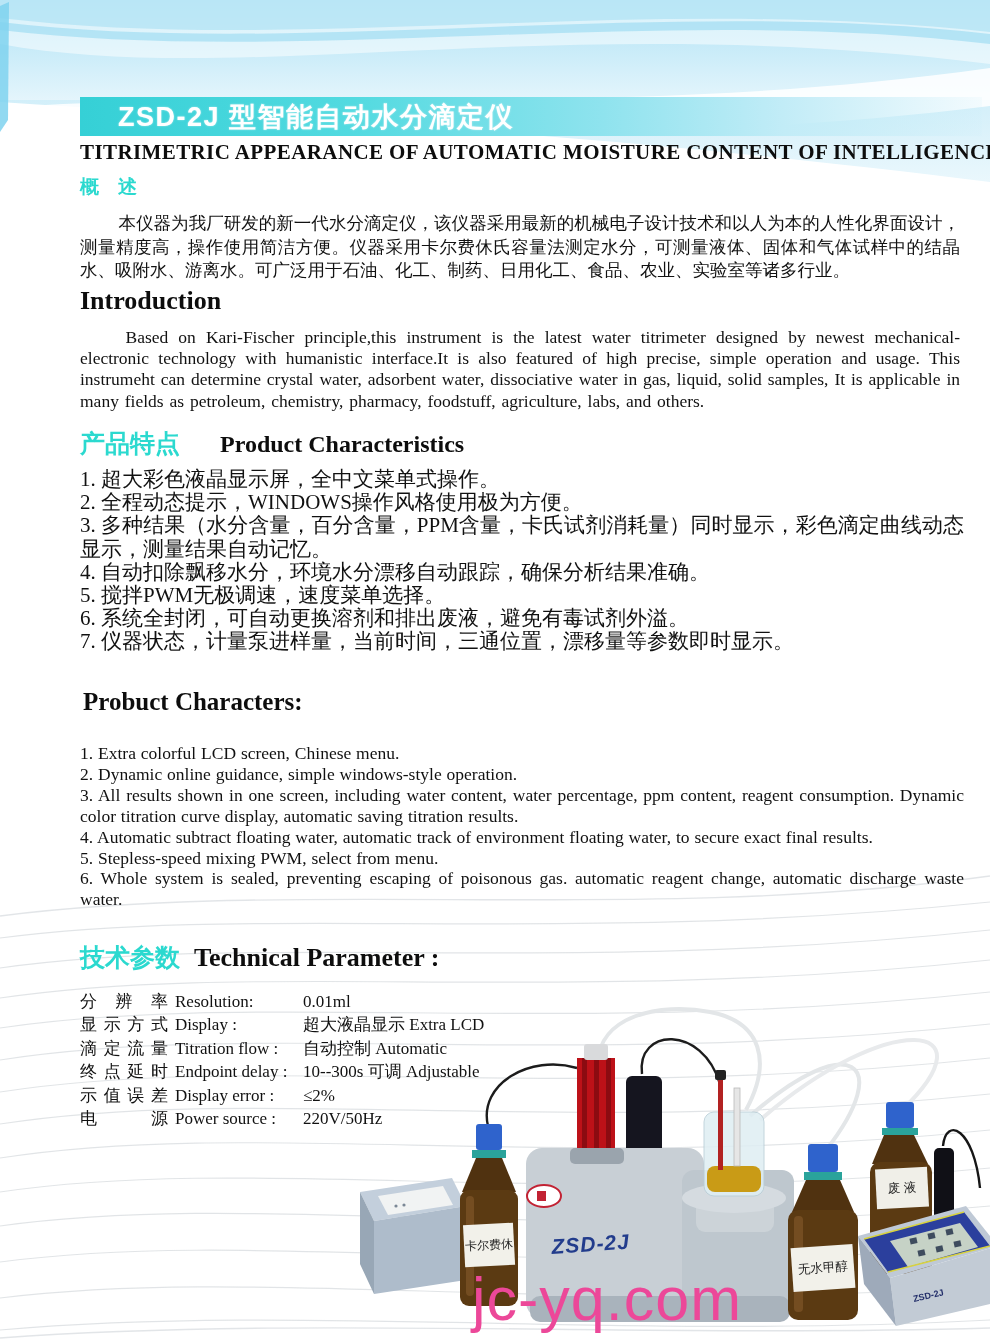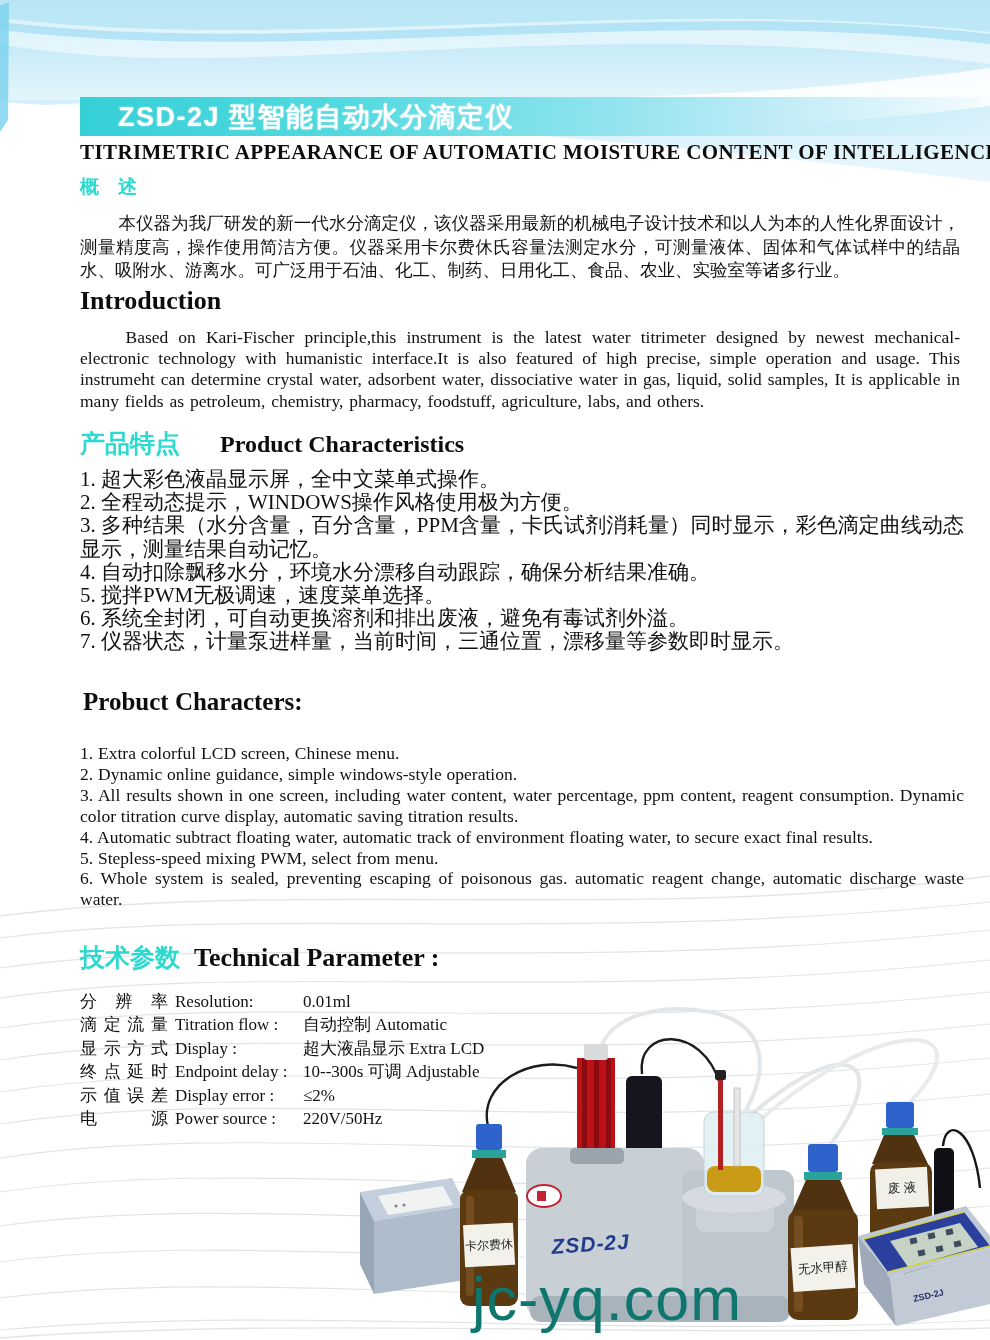--- a/index.html
+++ b/index.html
@@ -65,21 +65,21 @@
   .tech-table { position:absolute; left:80px; top:990px; z-index:2; font-size:17px; }
   .t-row { display:flex; align-items:baseline; height:23.4px; line-height:23.4px; }
   .cell { display:block; }
   .cell-zh { width:88px; text-align:justify; text-align-last:justify; }
   .cell-en { width:118px; margin-left:7px; white-space:nowrap; }
   .cell-value { margin-left:10px; white-space:nowrap; }
 
   
   .watermark {
     position:absolute; left:472px; top:1264px; z-index:5;
-    font-family:"Liberation Sans",sans-serif; font-size:61px; color:#0f766e; letter-spacing:1px;
+    font-family:"Liberation Sans",sans-serif; font-size:61px; color:#ec4899; letter-spacing:1px;
   }
 </style>
 </head>
 <body>
 
 <div class="page">
 
   <svg class="banner-svg" width="990" height="215" viewBox="0 0 990 215">
     <defs>
       <linearGradient id="gsky" x1="0" y1="0" x2="0" y2="1">
@@ -158,28 +158,28 @@
     <span class="h-cyan">技术参数</span>
     <span class="h-serif">Technical Parameter :</span>
   </div>
   <div class="tech-table">
       <div class="t-row">
         <span class="cell cell-zh">分辨率</span>
         <span class="cell cell-en">Resolution:</span>
         <span class="cell cell-value">0.01ml</span>
       </div>
       <div class="t-row">
+        <span class="cell cell-zh">显示方式</span>
+        <span class="cell cell-en">Display :</span>
+        <span class="cell cell-value">超大液晶显示 Extra LCD</span>
+      </div>
+      <div class="t-row">
         <span class="cell cell-zh">滴定流量</span>
         <span class="cell cell-en">Titration flow :</span>
         <span class="cell cell-value">自动控制 Automatic</span>
-      </div>
-      <div class="t-row">
-        <span class="cell cell-zh">显示方式</span>
-        <span class="cell cell-en">Display :</span>
-        <span class="cell cell-value">超大液晶显示 Extra LCD</span>
       </div>
       <div class="t-row">
         <span class="cell cell-zh">终点延时</span>
         <span class="cell cell-en">Endpoint delay :</span>
         <span class="cell cell-value">10--300s 可调 Adjustable</span>
       </div>
       <div class="t-row">
         <span class="cell cell-zh">示值误差</span>
         <span class="cell cell-en">Display error :</span>
         <span class="cell cell-value">≤2%</span>

